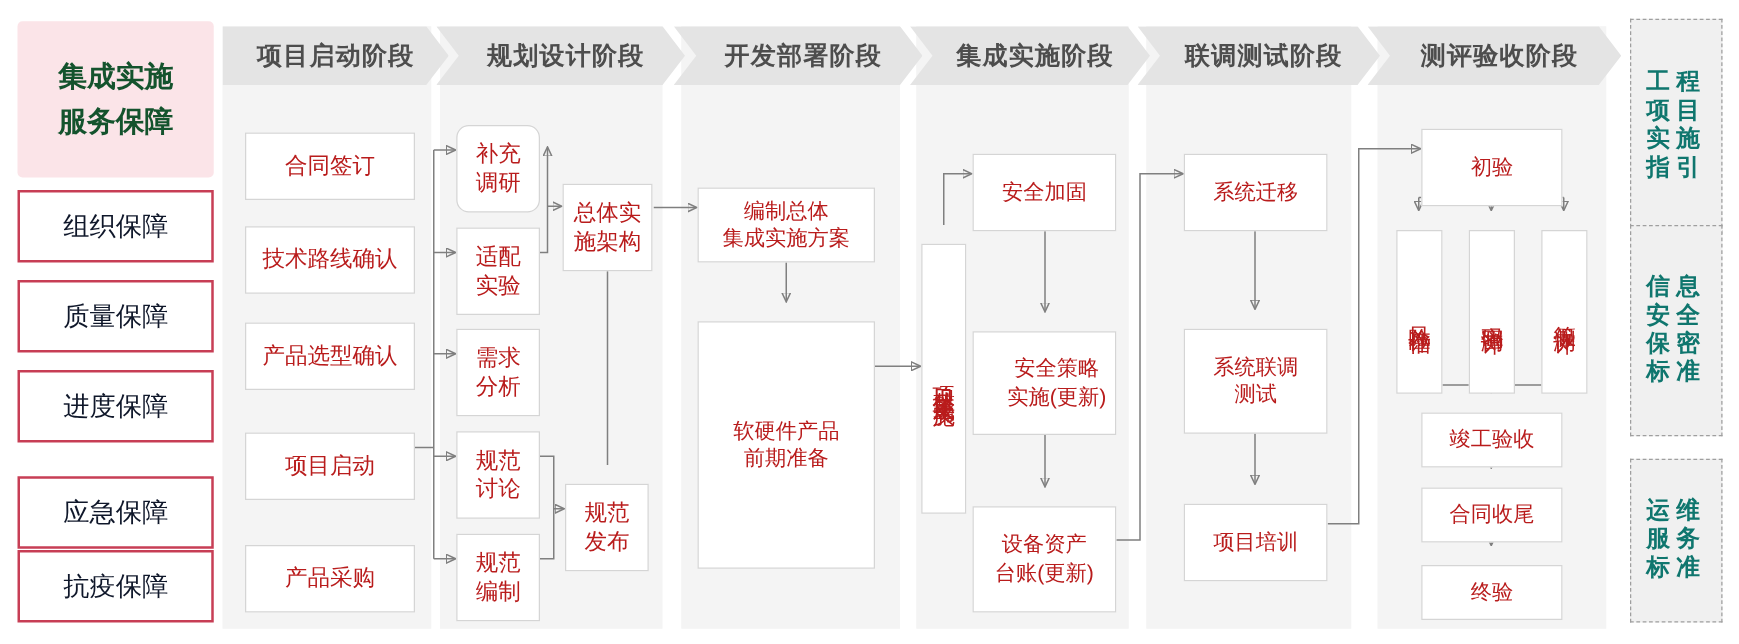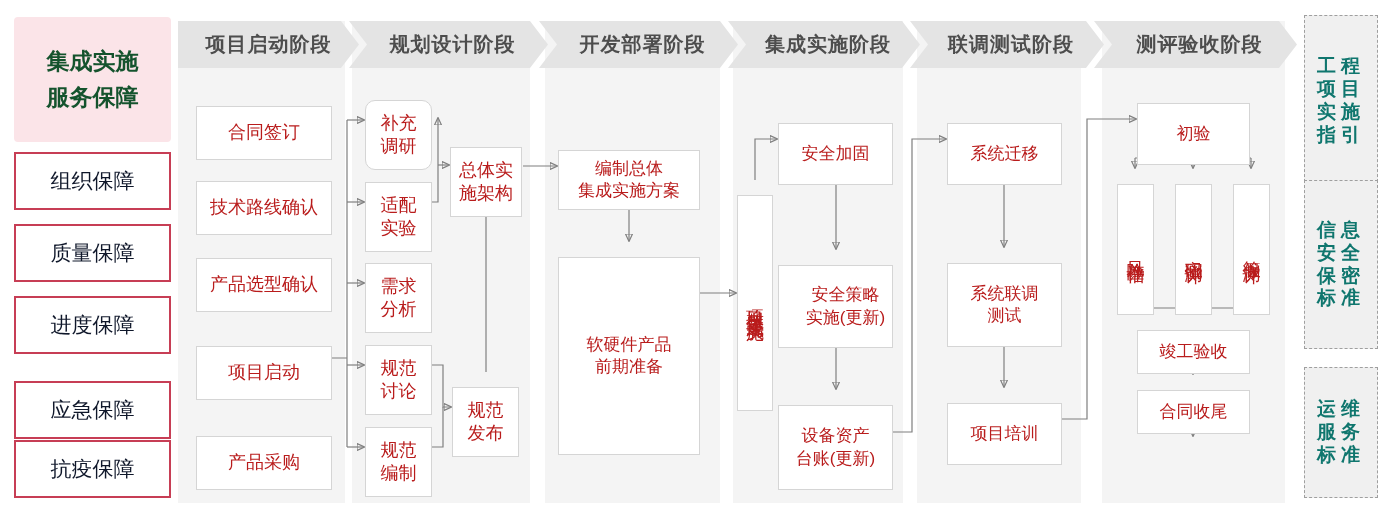--- a/index.html
+++ b/index.html
@@ -152,20 +152,21 @@
   <div class="abs node" style="left:947px;top:248px;width:115px;height:84px;">系统联调
 测试</div>
   <div class="abs node" style="left:947px;top:388px;width:115px;height:62px;">项目培训</div>
 
   <div class="abs node" style="left:1137px;top:88px;width:113px;height:62px;">初验</div>
   <div class="abs node v" style="left:1117px;top:169px;width:37px;height:131px;">风险评估</div>
   <div class="abs node v" style="left:1175px;top:169px;width:37px;height:131px;">密码测评</div>
   <div class="abs node v" style="left:1233px;top:169px;width:37px;height:131px;">等保测评</div>
   <div class="abs node" style="left:1137px;top:315px;width:113px;height:44px;">竣工验收</div>
   <div class="abs node" style="left:1137px;top:375px;width:113px;height:44px;">合同收尾</div>
+  <div class="abs node" style="left:1137px;top:437px;width:113px;height:44px;">终验</div>
 
   <div class="abs ref-box" style="left:1304px;top:15px;width:74px;height:172px;">工程
 项目
 实施
 指引</div>
   <div class="abs ref-box" style="left:1304px;top:180px;width:74px;height:169px;">信息
 安全
 保密
 标准</div>
   <div class="abs ref-box" style="left:1304px;top:367px;width:74px;height:131px;">运维

